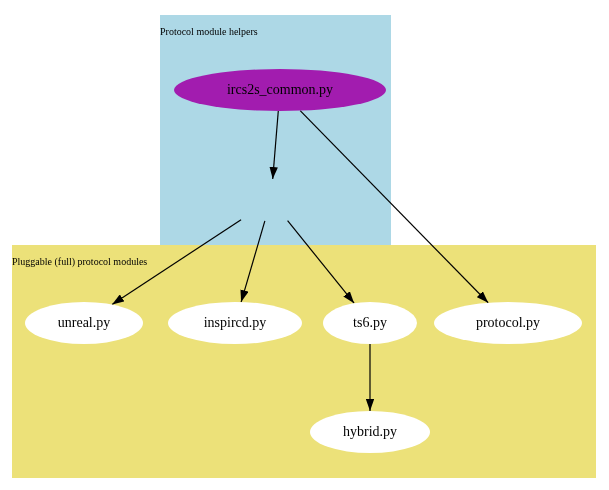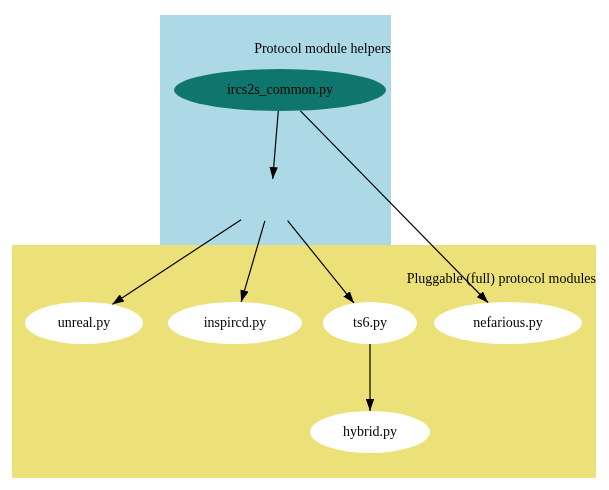--- a/index.html
+++ b/index.html
@@ -14,23 +14,23 @@
     background: #ffffff;
     overflow: hidden;
     font-family: "Liberation Serif", "DejaVu Serif", serif;
     color: #000000;
   }
   .cluster {
     position: absolute;
     z-index: 0;
   }
   .cluster-label {
-    padding-top: 26px;
-    text-align: right;
-    font-size: 14px;
+    padding-top: 11px;
+    text-align: left;
+    font-size: 10px;
     line-height: 1.2;
   }
   #edge-layer {
     position: absolute;
     left: 0;
     top: 0;
     z-index: 1;
     pointer-events: none;
   }
   .node {
@@ -64,26 +64,26 @@
       </marker>
     </defs>
   <line x1="278.28204385505666" y1="110.99724177152976" x2="272.7178390105597" y2="179.00418987093704" stroke="#000000" stroke-width="1.2" marker-end="url(#arrowhead)"></line>
       <line x1="300.17376320498215" y1="110.61617029281074" x2="488.1998995499441" y2="302.76568682077624" stroke="#000000" stroke-width="1.2" marker-end="url(#arrowhead)"></line>
       <line x1="241.06916306263196" y1="219.6871280390175" x2="112.07928122077364" y2="304.5307401595981" stroke="#000000" stroke-width="1.2" marker-end="url(#arrowhead)"></line>
       <line x1="264.8692958920821" y1="220.94657236871956" x2="241.1206410659657" y2="302.0878096912838" stroke="#000000" stroke-width="1.2" marker-end="url(#arrowhead)"></line>
       <line x1="287.5851487712455" y1="220.605790897608" x2="354.0948148174088" y2="303.23901234890184" stroke="#000000" stroke-width="1.2" marker-end="url(#arrowhead)"></line>
       <line x1="370" y1="344" x2="370" y2="411" stroke="#000000" stroke-width="1.2" marker-end="url(#arrowhead)"></line>
     </svg>
 
-  <div class="node" style="left: 174px; top: 69px; width: 212px; height: 42px; background: #0f766e;">ircs2s_common.py</div>
+  <div class="node" style="left: 174px; top: 69px; width: 212px; height: 42px; background: #a21caf;">ircs2s_common.py</div>
 
 
   <div class="node" style="left: 168px; top: 302px; width: 134px; height: 42px; background: rgb(255, 255, 255);">inspircd.py</div>
 
   <div class="node" style="left: 25px; top: 302px; width: 118px; height: 42px; background: rgb(255, 255, 255);">unreal.py</div>
 
   <div class="node" style="left: 323px; top: 302px; width: 94px; height: 42px; background: rgb(255, 255, 255);">ts6.py</div>
 
-  <div class="node" style="left: 434px; top: 302px; width: 148px; height: 42px; background: rgb(255, 255, 255);">nefarious.py</div>
+  <div class="node" style="left: 434px; top: 302px; width: 148px; height: 42px; background: rgb(255, 255, 255);">protocol.py</div>
 
   <div class="node" style="left: 310px; top: 411px; width: 120px; height: 42px; background: rgb(255, 255, 255); font-family: Liberation Serif, serif;">hybrid.py</div>
 
 </div>
 
 </body></html>

